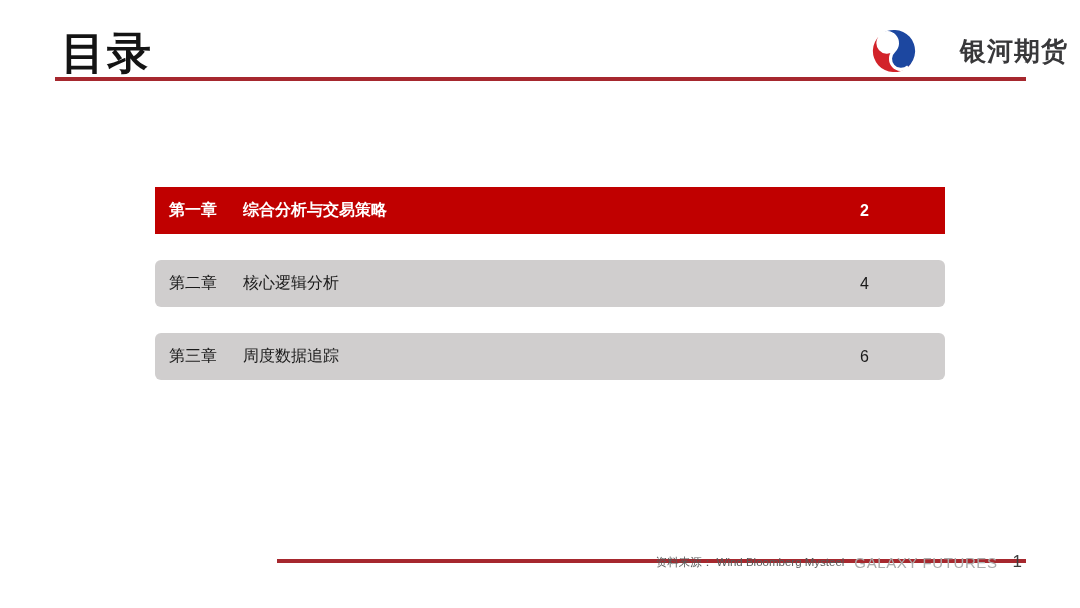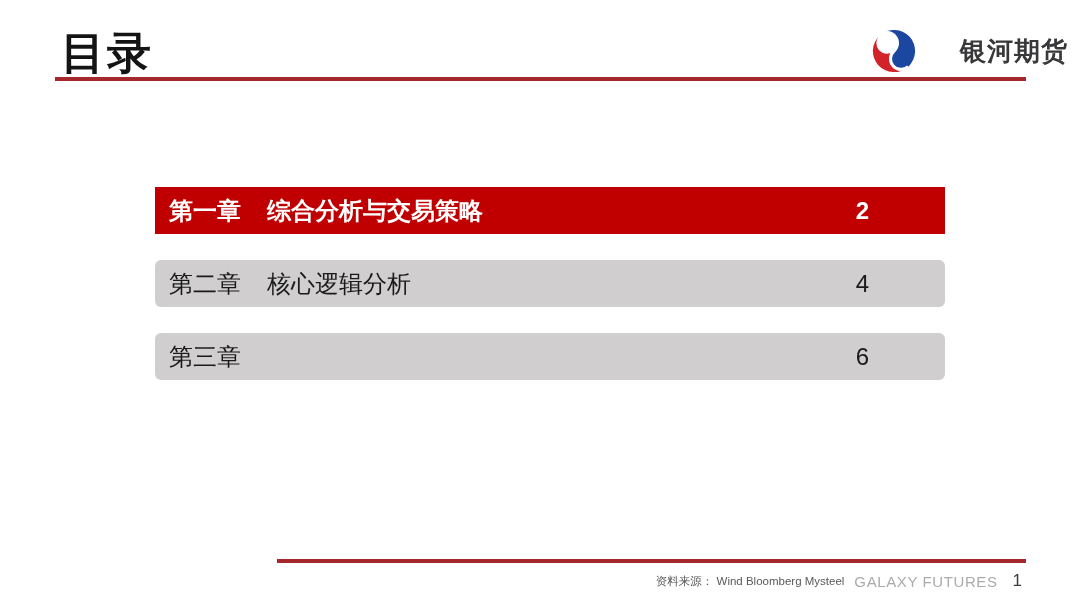--- a/index.html
+++ b/index.html
@@ -39,21 +39,21 @@
   }
 
   
   .toc {
     position: absolute; left: 155px; top: 187px; width: 790px;
   }
   .toc-row {
     display: flex; align-items: center;
     height: 47px; margin-bottom: 26px;
     padding-left: 14px;
-    font-size: 24px;
+    font-size: 16px;
     text-align: center;
   }
   .toc-row--active {
     background: #C00000; color: #ffffff; font-weight: 700;
   }
   .toc-row--normal {
     background: #D0CECE; color: #1a1a1a; font-weight: 400; border-radius: 6px;
   }
   .toc-chapter { white-space: nowrap; }
   .toc-title { margin-left: 26px; white-space: nowrap; }
@@ -61,21 +61,21 @@
     margin-left: auto; padding-right: 76px;
   }
 
   
   .footer-rule {
     position: absolute; left: 277px; top: 559px;
     width: 749px; height: 4px;
     background: #A6282E;
   }
   .footer {
-    position: absolute; right: 58px; top: 571px;
+    position: absolute; right: 58px; top: 552px;
     display: flex; align-items: center;
     white-space: nowrap;
   }
   .footer-source {
     font-size: 11.5px; color: #595959;
   }
   .footer-brand-en {
     margin-left: 10px;
     font-size: 15px; color: #ABABAB; letter-spacing: 0.6px;
   }
@@ -114,20 +114,21 @@
     </div>
 
     <div class="toc-row toc-row--normal">
       <span class="toc-chapter">第二章</span>
       <span class="toc-title">核心逻辑分析</span>
       <span class="toc-page">4</span>
     </div>
 
     <div class="toc-row toc-row--normal">
       <span class="toc-chapter">第三章</span>
+      <span class="toc-title">周度数据追踪</span>
       <span class="toc-page">6</span>
     </div>
 
   </div>
 
   <div class="footer-rule"></div>
   <div class="footer">
     <span class="footer-source">资料来源：  Wind Bloomberg Mysteel</span>
     <span class="footer-brand-en">GALAXY FUTURES</span>
     <span class="footer-page">1</span>

